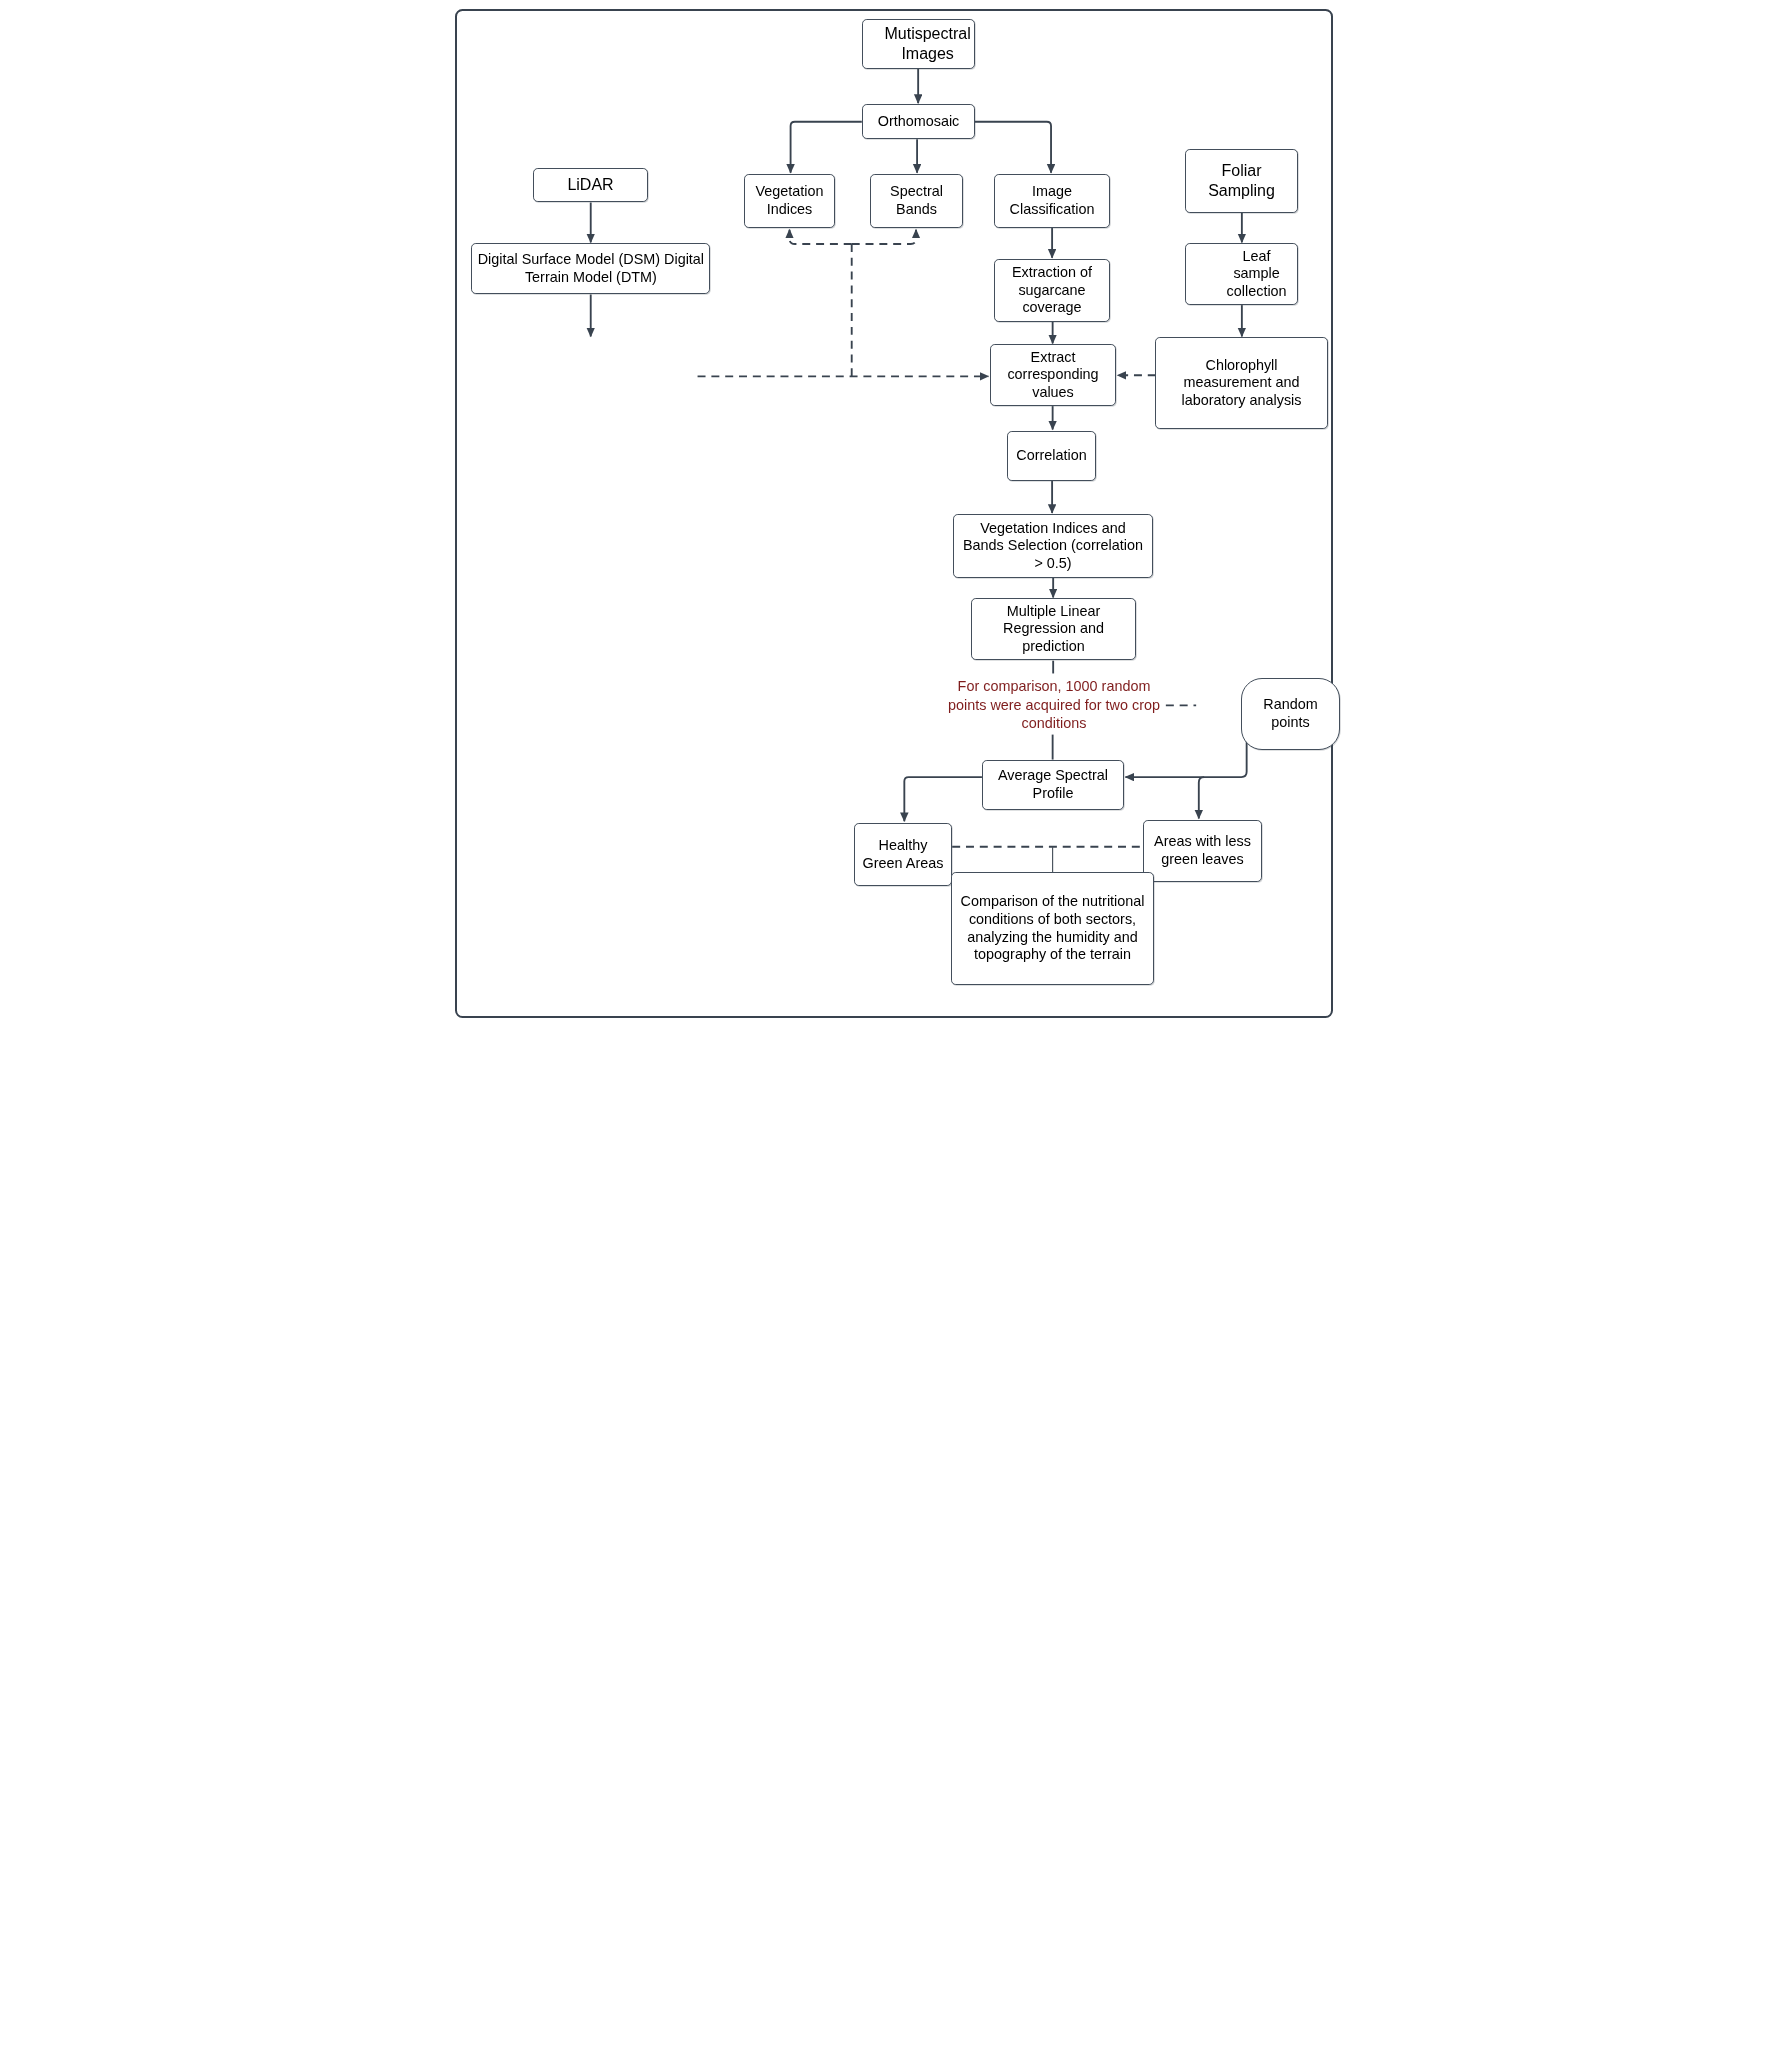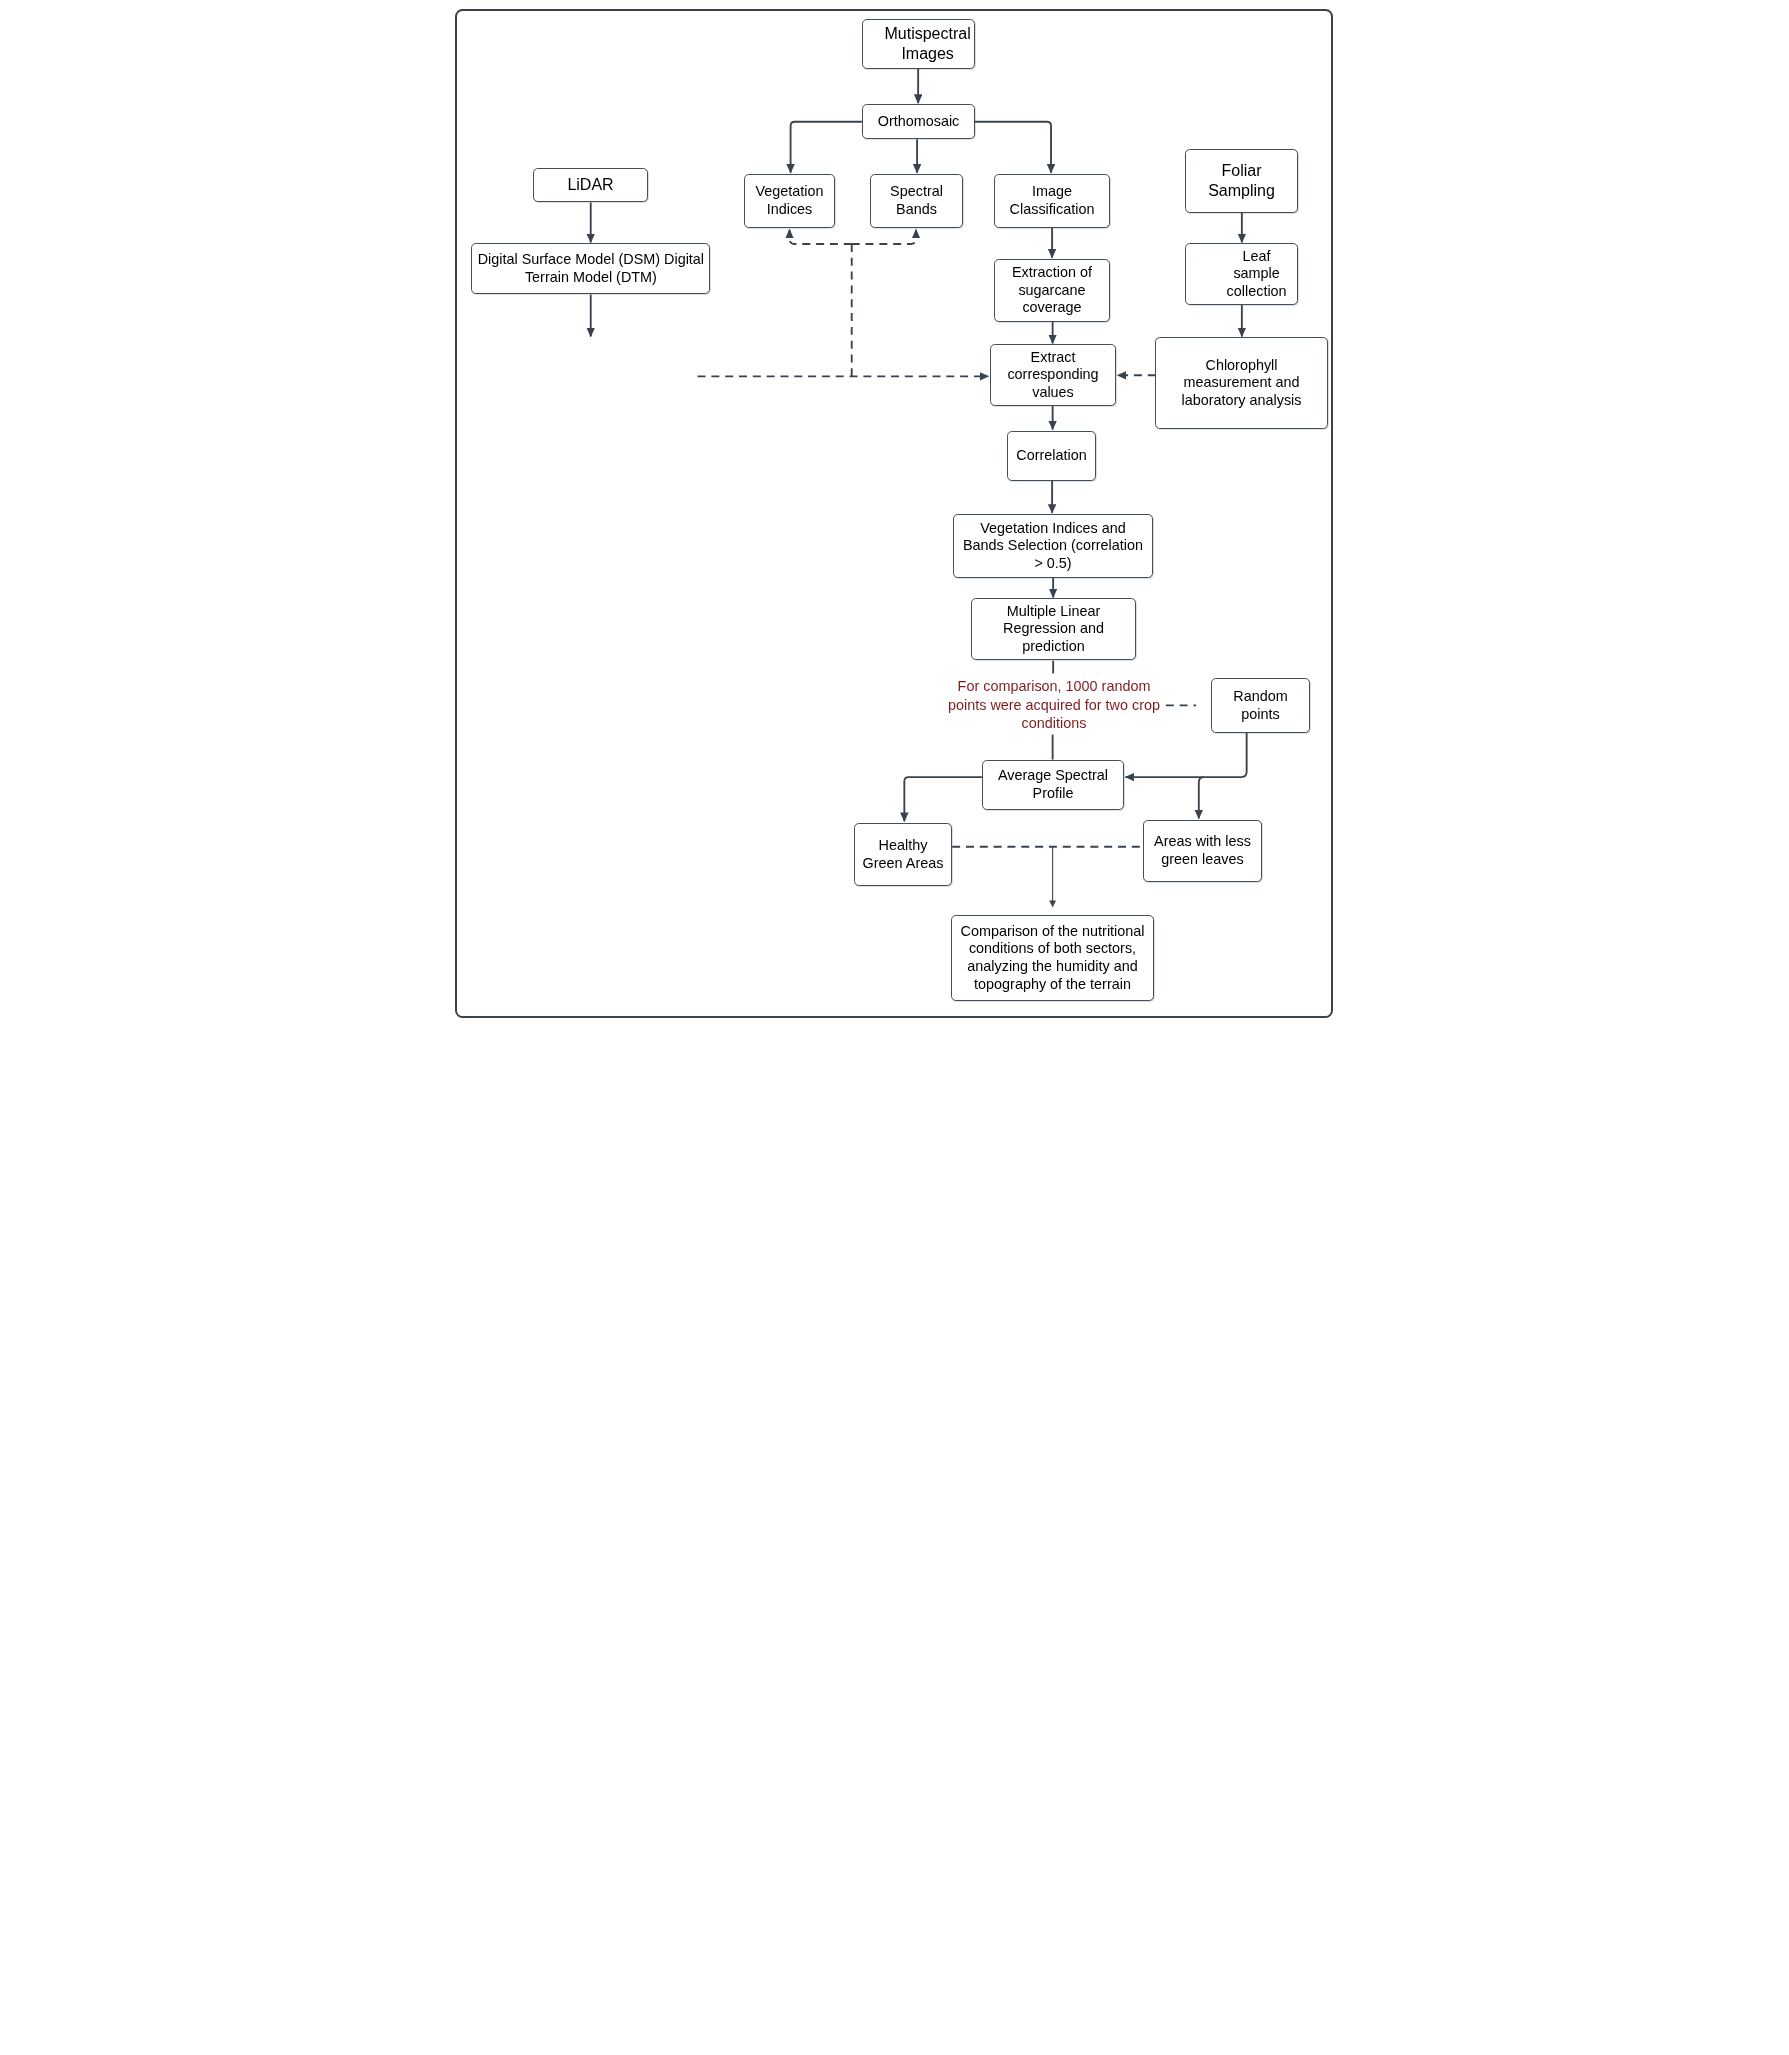--- a/index.html
+++ b/index.html
@@ -74,20 +74,20 @@
   <div class="node lg" style="left:738px;top:149px;width:113px;height:64px;">Foliar Sampling</div>
   <div class="node" style="left:24.4px;top:243px;width:239px;height:51px;">Digital Surface Model (DSM) Digital Terrain Model (DTM)</div>
   <div class="node" style="left:547px;top:259px;width:116px;height:63px;">Extraction of sugarcane coverage</div>
   <div class="node" style="left:738px;top:243px;width:113px;height:62px;padding-left:35px;">Leaf sample collection</div>
   <div class="node" style="left:543px;top:344px;width:126px;height:62px;">Extract corresponding values</div>
   <div class="node" style="left:708px;top:337px;width:173px;height:92px;">Chlorophyll measurement and laboratory analysis</div>
   <div class="node" style="left:560px;top:431px;width:89px;height:50px;">Correlation</div>
   <div class="node" style="left:506px;top:514px;width:200px;height:64px;">Vegetation Indices and Bands Selection (correlation &gt; 0.5)</div>
   <div class="node" style="left:524px;top:598px;width:165px;height:62px;">Multiple Linear Regression and prediction</div>
   <div class="note" style="left:501px;top:677px;width:212px;height:56px;">For comparison, 1000 random points were acquired for two crop conditions</div>
-  <div class="node" style="left:764px;top:678px;width:99px;height:55px;">Random points</div>
+  <div class="node" style="left:794px;top:678px;width:99px;height:72px;border-radius:21px;">Random points</div>
   <div class="node" style="left:535px;top:760px;width:142px;height:50px;">Average Spectral Profile</div>
   <div class="node" style="left:407px;top:823px;width:98px;height:63px;">Healthy Green Areas</div>
   <div class="node" style="left:696px;top:820px;width:119px;height:62px;">Areas with less green leaves</div>
-  <div class="node" style="left:504px;top:915px;width:203px;height:86px;">Comparison of the nutritional conditions of both sectors, analyzing the humidity and topography of the terrain</div>
+  <div class="node" style="left:504px;top:872px;width:203px;height:113px;">Comparison of the nutritional conditions of both sectors, analyzing the humidity and topography of the terrain</div>
 
 </div>
 
 
 </body></html>

